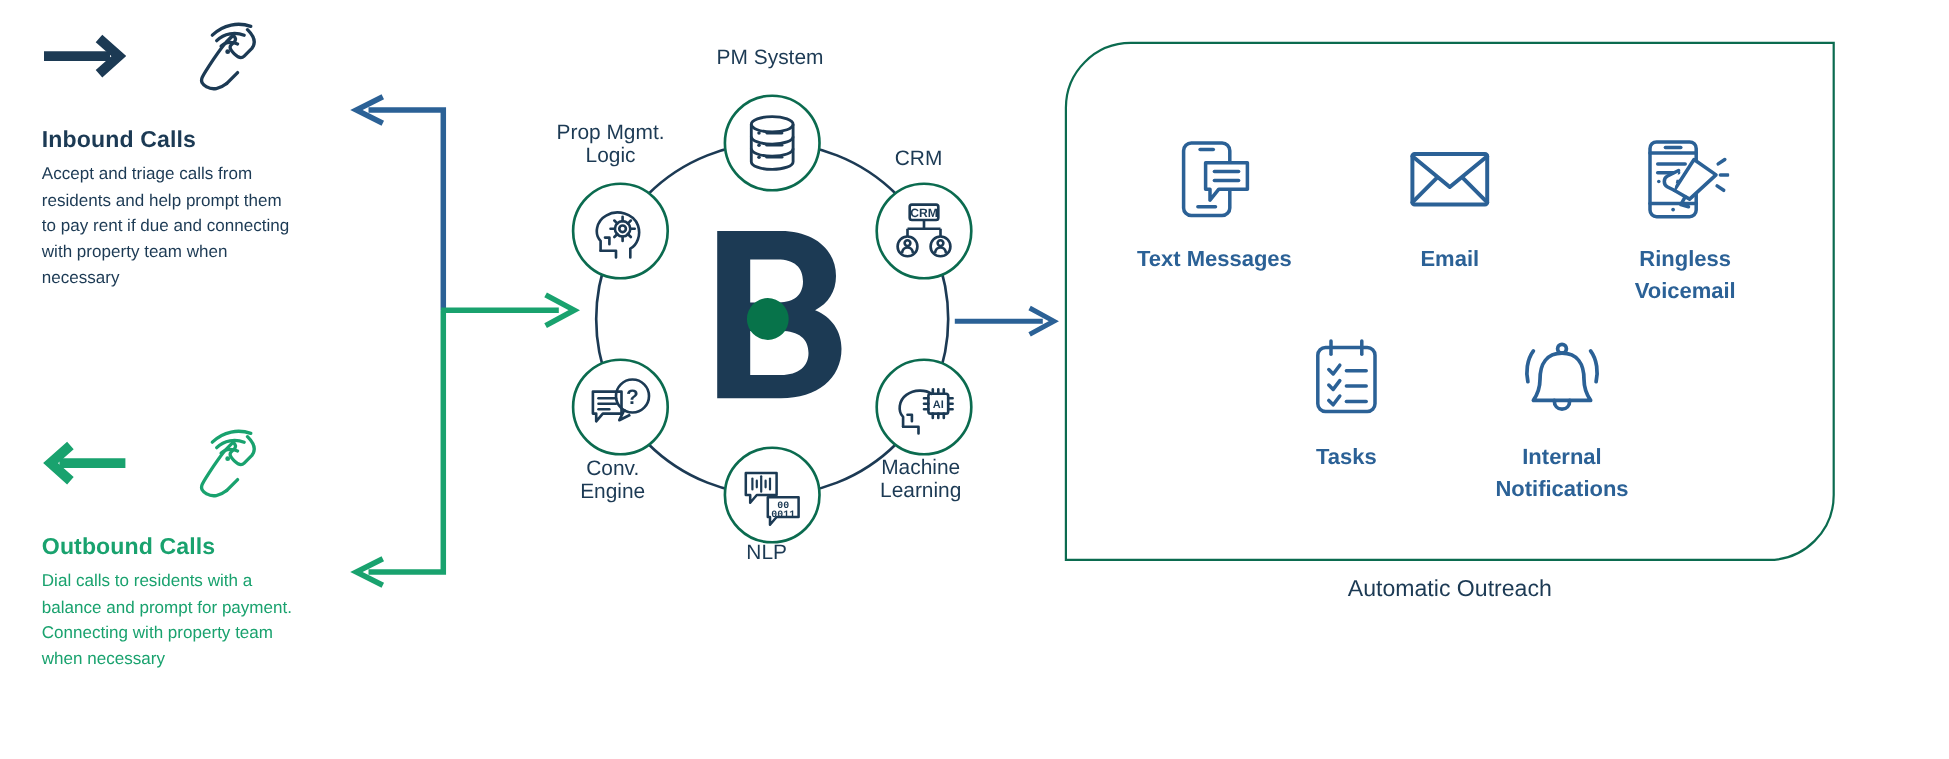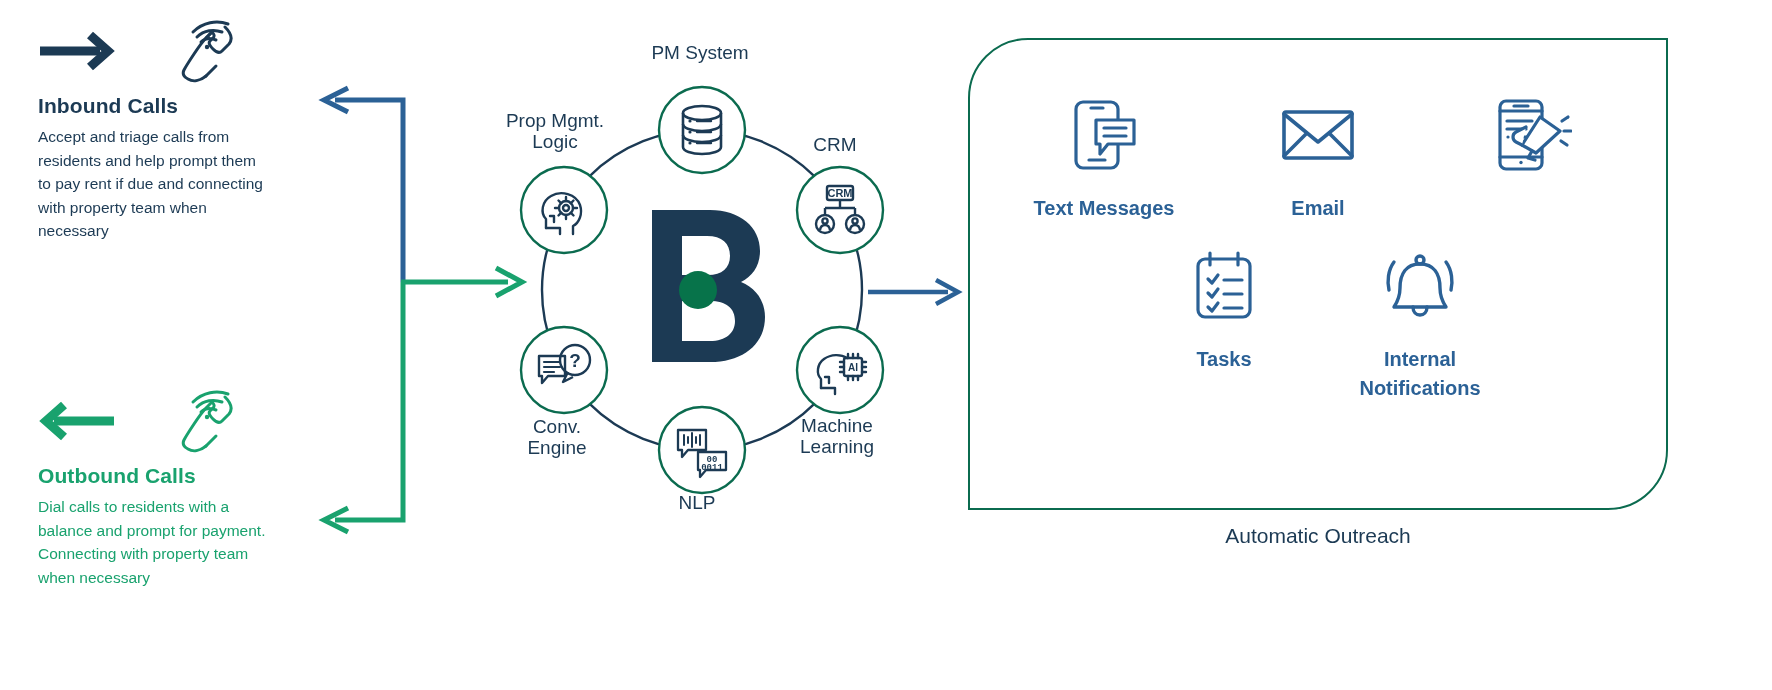--- a/index.html
+++ b/index.html
@@ -34,20 +34,21 @@
     gap: 46px;
     height: 86px;
   }
   .flow-arrow-ico { width: 78px; height: 42px; flex: none; }
   .flow-phone-ico { width: 74px; height: 72px; flex: none; }
 
   .flow-title {
     font-size: 21px;
     font-weight: bold;
     letter-spacing: .1px;
+    margin-top: 22px;
   }
   .flow-desc {
     font-size: 15.5px;
     line-height: 23.5px;
     margin-top: 7px;
     max-width: 232px;
   }
   .inbound  .flow-title, .inbound  .flow-desc { color: #1c3a54; }
   .outbound .flow-title, .outbound .flow-desc { color: #19a26e; }
 
@@ -69,21 +70,21 @@
     width: 700px; height: 472px;
     border: 2.5px solid #0b6b4f;
     border-radius: 60px 0 60px 0;
     box-sizing: border-box;
   }
   .outreach-grid {
     position: absolute;
     left: 8px; top: 8px;
     width: 700px; height: 472px;
     box-sizing: border-box;
-    padding: 54px 40px 10px 40px;
+    padding: 82px 40px 10px 40px;
     display: flex;
     flex-direction: column;
     gap: 20px;
   }
   .outreach-row {
     display: flex;
     justify-content: center;
     gap: 46px;
   }
   .outreach-row.row2 { padding-left: 8px; gap: 28px; }
@@ -415,20 +416,22 @@
               <path d="M22 42 H36"></path>
               <path d="M48 22 L68 36 L44 58 L30 50 Z" fill="#ffffff"></path>
               <path d="M30 50 L24 47 C20 45 20 39 24 37 L34 32" fill="#ffffff"></path>
               <path d="M40 56 L36 63 L43 65"></path>
               <path d="M70 26 L76 22"></path>
               <path d="M72 36 L79 36"></path>
               <path d="M69 46 L75 50"></path>
             </g>
           </svg>
         </div>
+        <div class="ch-label">Ringless
+Voicemail</div>
       </div>
     </div>
 
     <div class="outreach-row row2">
 
       <div class="ch">
         <div class="ch-icon">
           <svg width="72" height="78" viewBox="0 0 72 78">
             <g fill="none" stroke="#2b6196" stroke-width="3.2" stroke-linejoin="round" stroke-linecap="round">
               <rect x="10" y="12" width="52" height="58" rx="7"></rect>

